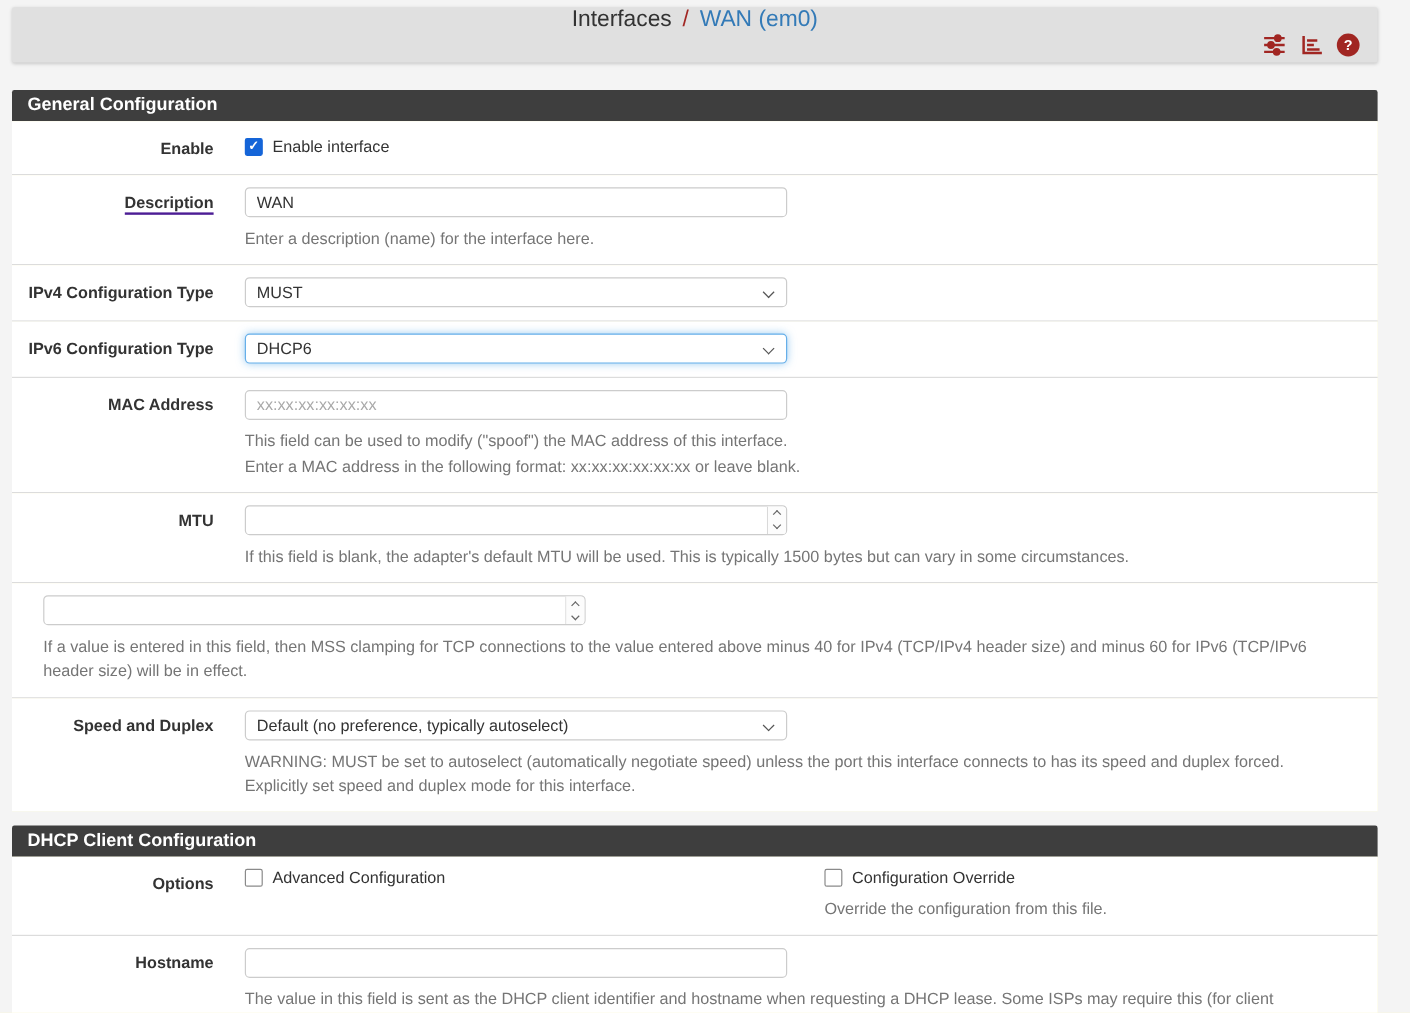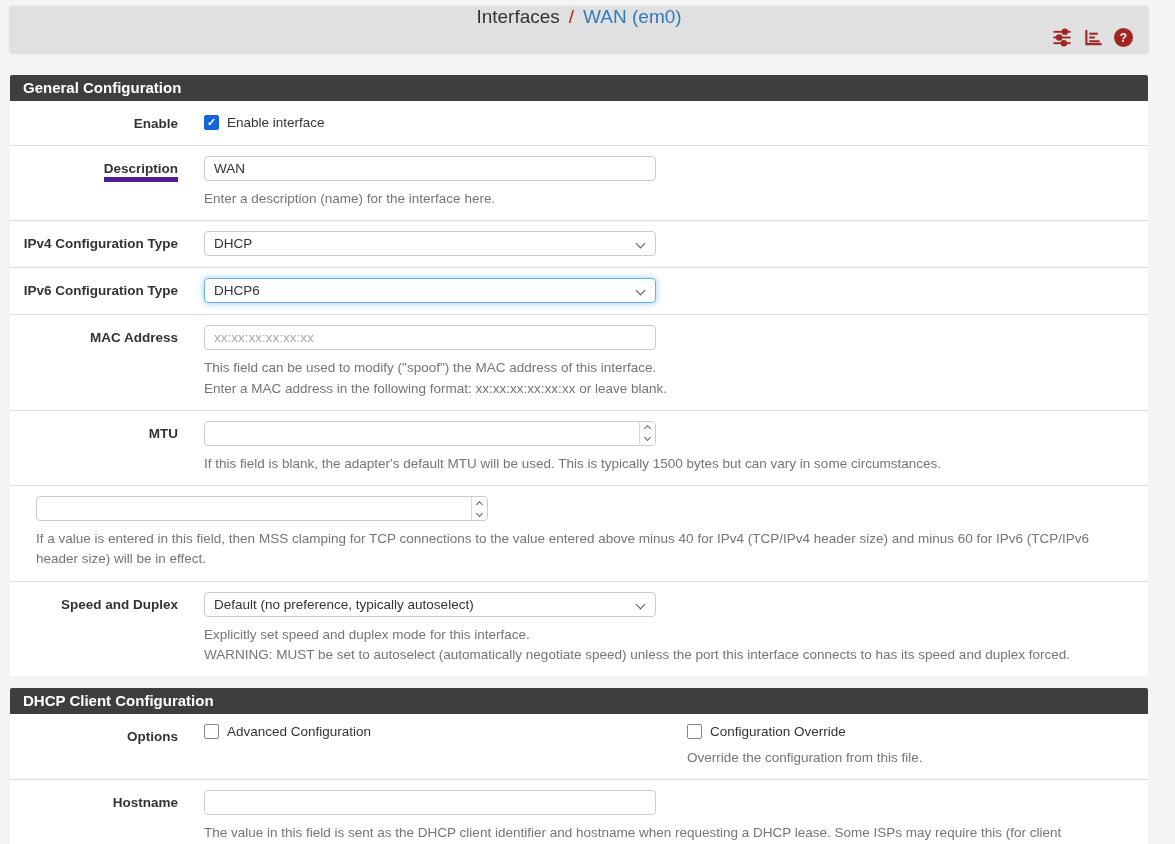--- a/index.html
+++ b/index.html
@@ -58,21 +58,21 @@
   }
   .form-row:last-child { border-bottom:none; }
   .col-label {
     width:168px; flex:0 0 168px;
     text-align:right;
     font-weight:bold;
     font-size:13.5px;
     color:#333;
     padding-top:5px;
   }
-  .col-label .underlined { border-bottom:5px solid #4c1d95; padding-bottom:1px; }
+  .col-label .underlined { border-bottom:2px solid #4c1d95; padding-bottom:1px; }
   .col-input { margin-left:26px; flex:1; padding-right:28px; }
 
   .row-enable { padding:14px 0; }
   .row-enable .col-label { padding-top:1px; }
 
   
   .text-input, .fake-select {
     width:452px; height:25px;
     border:1px solid #ccc; border-radius:4px;
     padding:0 9px;
@@ -192,21 +192,21 @@
           <div class="col-input">
             <input class="text-input" type="text" value="WAN" style="">
             <div class="help">Enter a description (name) for the interface here.</div>
           </div>
         </div>
 
         <div class="form-row">
           <div class="col-label">IPv4 Configuration Type</div>
           <div class="col-input">
             <div class="fake-select">
-              <span>DHCP</span>
+              <span>MUST</span>
               <span class="chev"></span>
             </div>
           </div>
         </div>
 
         <div class="form-row">
           <div class="col-label">IPv6 Configuration Type</div>
           <div class="col-input">
             <div class="fake-select focused">
               <span>DHCP6</span>
@@ -254,22 +254,22 @@
         </div>
 
         <div class="form-row">
           <div class="col-label">Speed and Duplex</div>
           <div class="col-input">
             <div class="fake-select">
               <span>Default (no preference, typically autoselect)</span>
               <span class="chev"></span>
             </div>
             <div class="help">
+              <div>WARNING: MUST be set to autoselect (automatically negotiate speed) unless the port this interface connects to has its speed and duplex forced.</div>
               <div>Explicitly set speed and duplex mode for this interface.</div>
-              <div>WARNING: MUST be set to autoselect (automatically negotiate speed) unless the port this interface connects to has its speed and duplex forced.</div>
             </div>
           </div>
         </div>
 
       </div>
     </div>
 
     <div class="panel">
       <div class="panel-heading">DHCP Client Configuration</div>
       <div class="panel-body">

